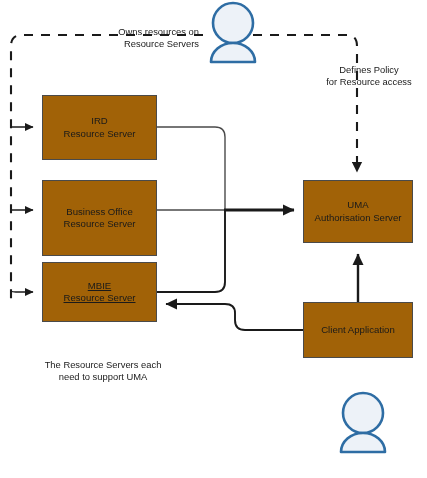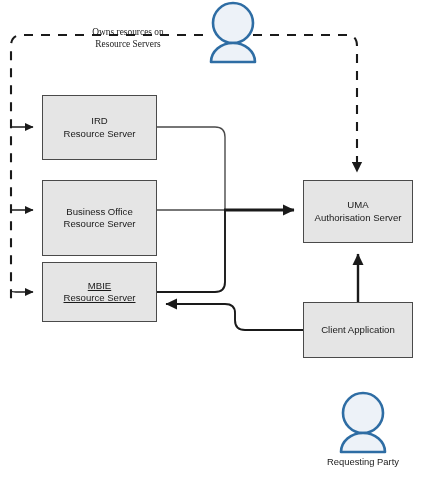--- a/index.html
+++ b/index.html
@@ -19,21 +19,21 @@
     position: absolute;
     left: 0;
     top: 0;
     width: 427px;
     height: 478px;
   }
   .box {
     position: absolute;
     box-sizing: border-box;
     border: 1.6px solid #4a4a4a;
-    background: #e5e5e5;
+    background: #a16207;
     display: flex;
     align-items: center;
     justify-content: center;
     text-align: center;
     color: #1a1a1a;
     font-size: 9.6px;
     line-height: 12.4px;
     z-index: 3;
   }
   .box-label {
@@ -41,21 +41,21 @@
   }
   .note {
     position: absolute;
     color: #1a1a1a;
     font-size: 9.4px;
     line-height: 12px;
     white-space: pre-line;
     z-index: 4;
   }
   .note.center { text-align: center; }
-  .note.left { text-align: center; font-family: Liberation Serif, serif; }
+  .note.left { text-align: right; }
   .actor {
     position: absolute;
     z-index: 4;
     text-align: center;
   }
   .actor-caption {
     color: #1a1a1a;
     font-size: 9.4px;
     line-height: 12px;
     white-space: pre-line;
@@ -146,20 +146,21 @@
 Authorisation Server</span>
   </div>
 
   <div class="box" style="left:303px; top:302px; width:110px; height:56px;">
     <span class="box-label">Client Application</span>
   </div>
 
   <div class="note left" style="left:57px; top:26px; width:142px;">Owns resources on
 Resource Servers</div>
 
+  <div class="note center" style="left:313px; top:64px; width:112px;">Defines Policy
+for Resource access</div>
+
+  <div class="note center" style="left:25px; top:359px; width:156px;">The Resource Servers each
+need to support UMA</div>
 
 
-
-  <div class="actor" style="left:311px; top:455px; width:104px;">
-    <div class="actor-caption">Requesting Party</div>
-  </div>
 
 </div>
 
 </body></html>

